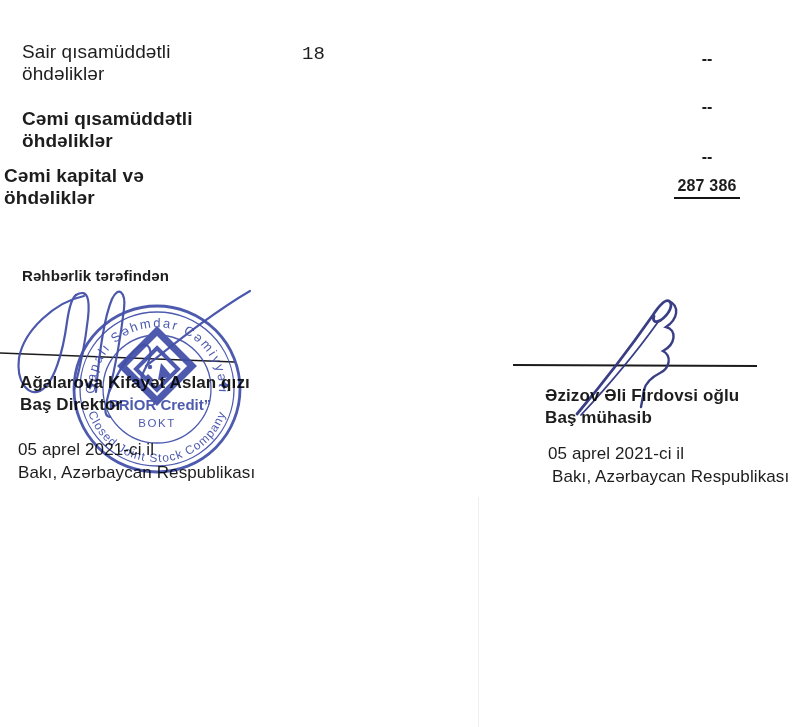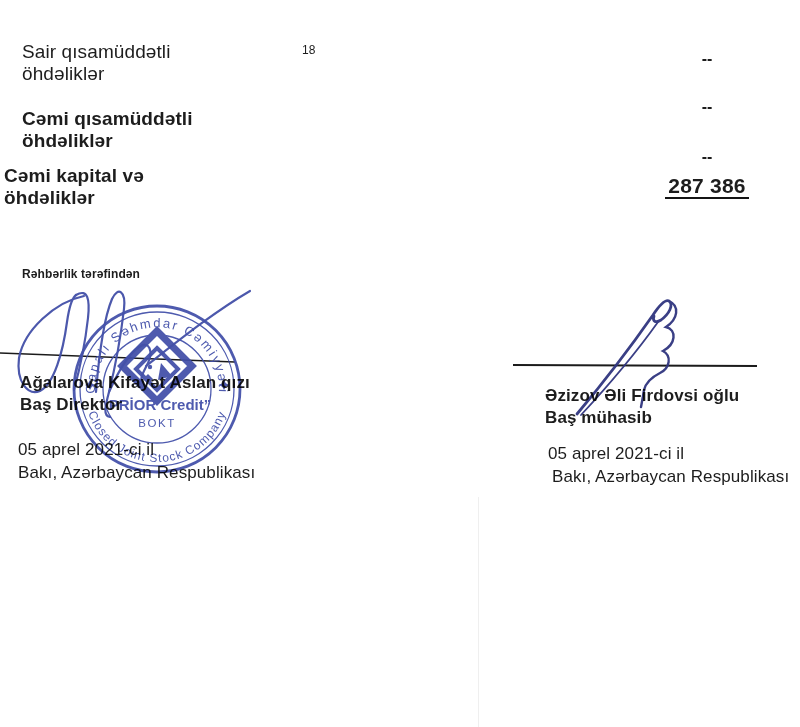--- a/index.html
+++ b/index.html
@@ -14,38 +14,38 @@
     overflow: hidden;
   }
   .abs { position: absolute; }
   .row-label {
     font-size: 19px;
     line-height: 21.5px;
     width: 185px;
     letter-spacing: 0.1px;
   }
   .bold { font-weight: 700; }
-  .row-note { font-size: 12px; }
+  .row-note { font-size: 19px; font-family: Liberation Mono, monospace; }
   .row-value {
     width: 100px;
     text-align: center;
     font-size: 16px;
     font-weight: 700;
     line-height: 21px;
   }
   .total-value {
-    font-size: 21px;
+    font-size: 16px;
     font-weight: 700;
     border-bottom: 2.5px solid #141414;
     padding: 0 3px 1px 3px;
     display: inline-block;
     letter-spacing: 0.2px;
   }
   .section-heading {
-    font-size: 12px;
+    font-size: 15px;
     font-weight: 700;
     letter-spacing: 0.1px;
   }
   .sig-name {
     font-size: 17px;
     font-weight: 700;
     line-height: 21.5px;
     letter-spacing: 0.1px;
   }
   .sig-meta {

